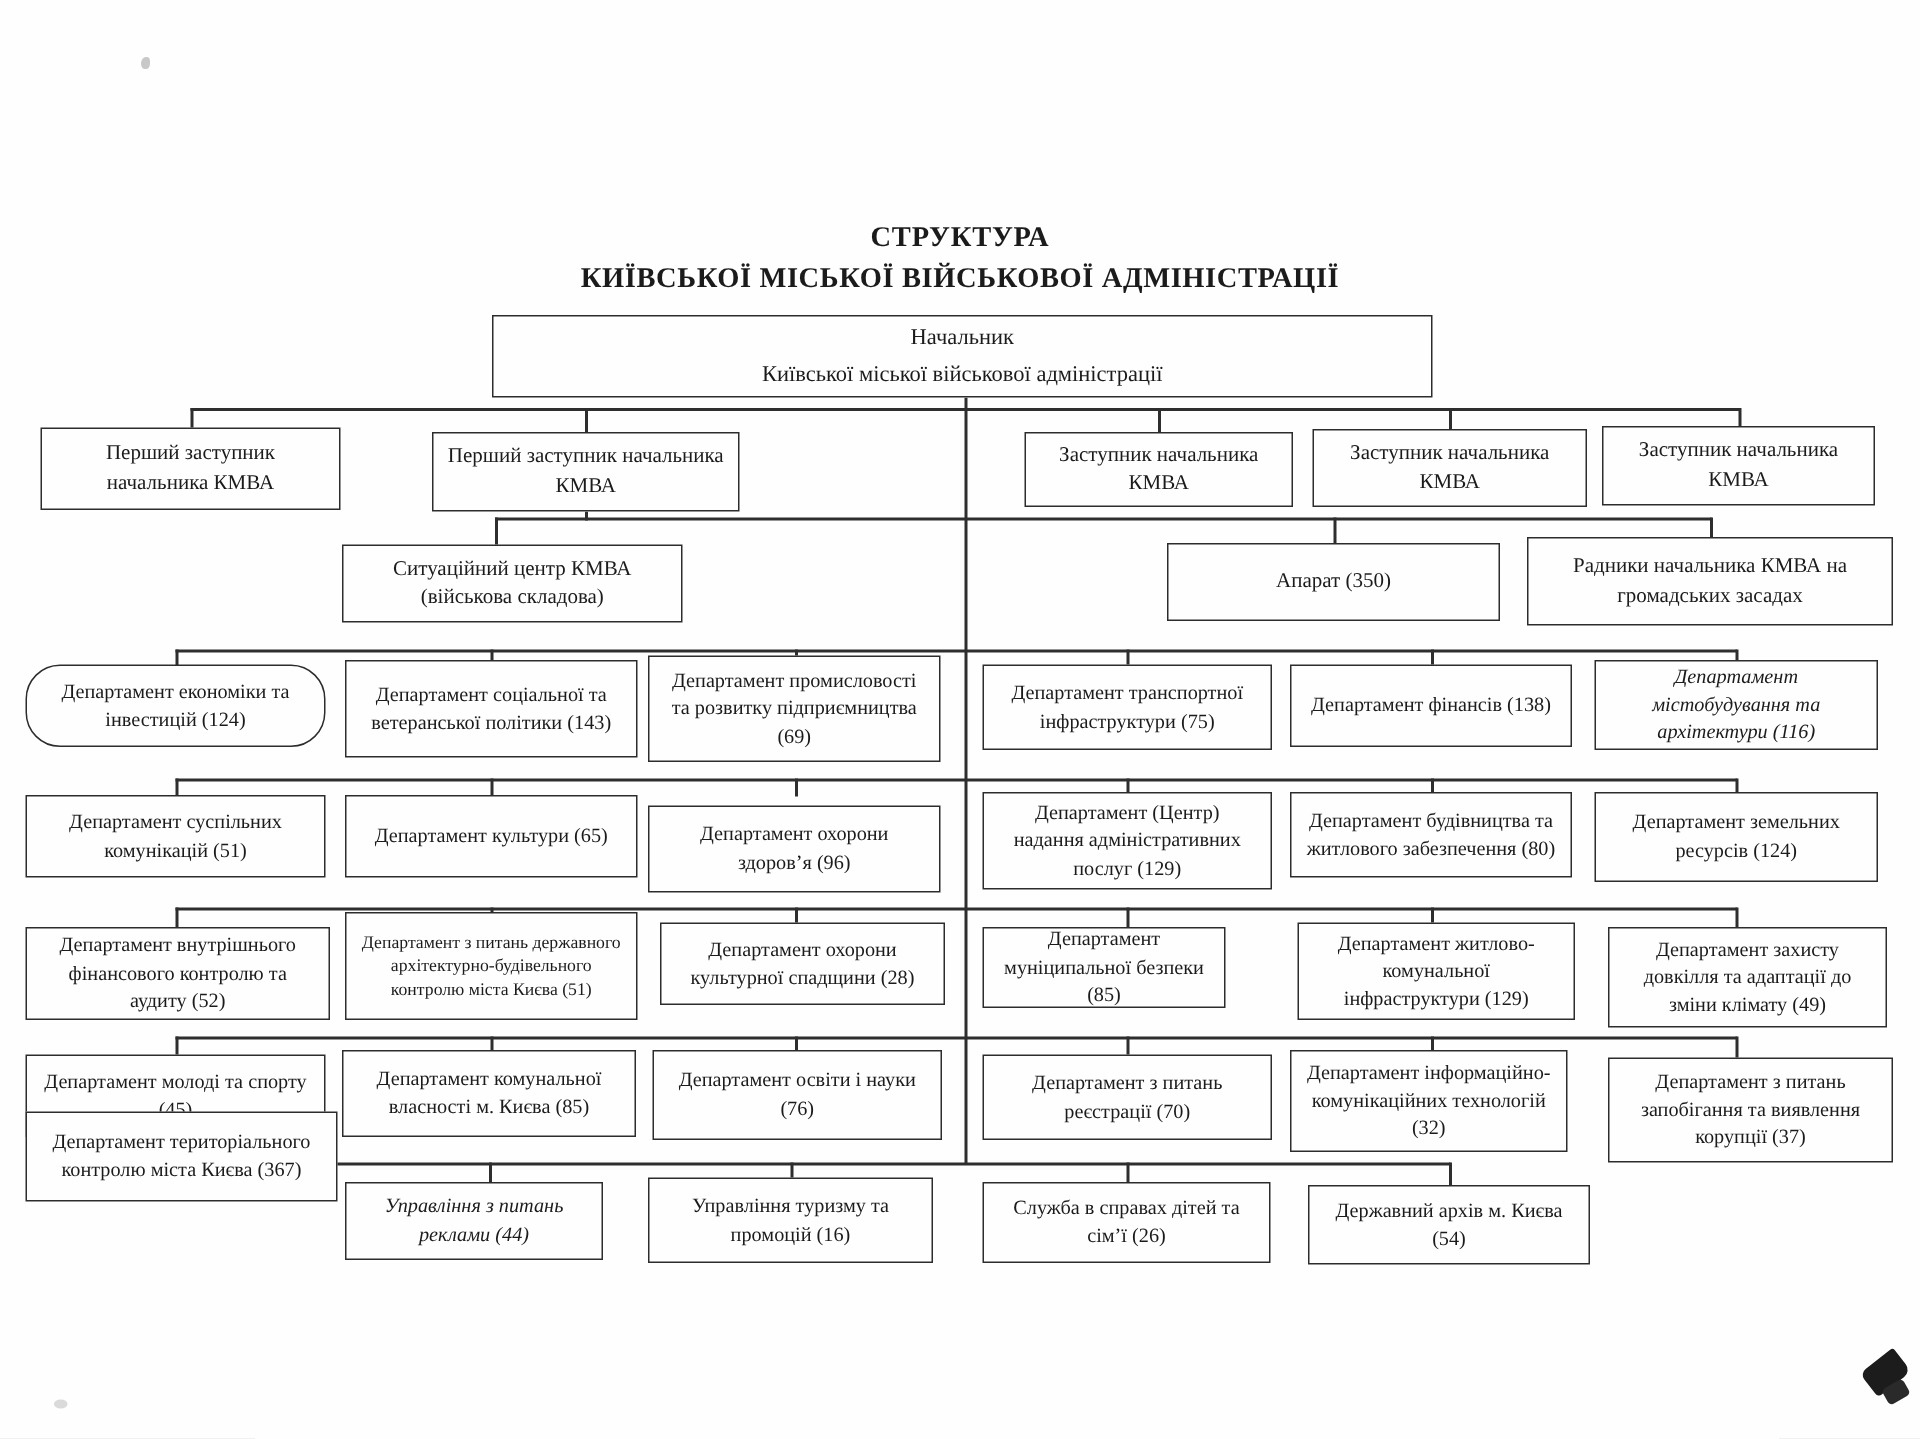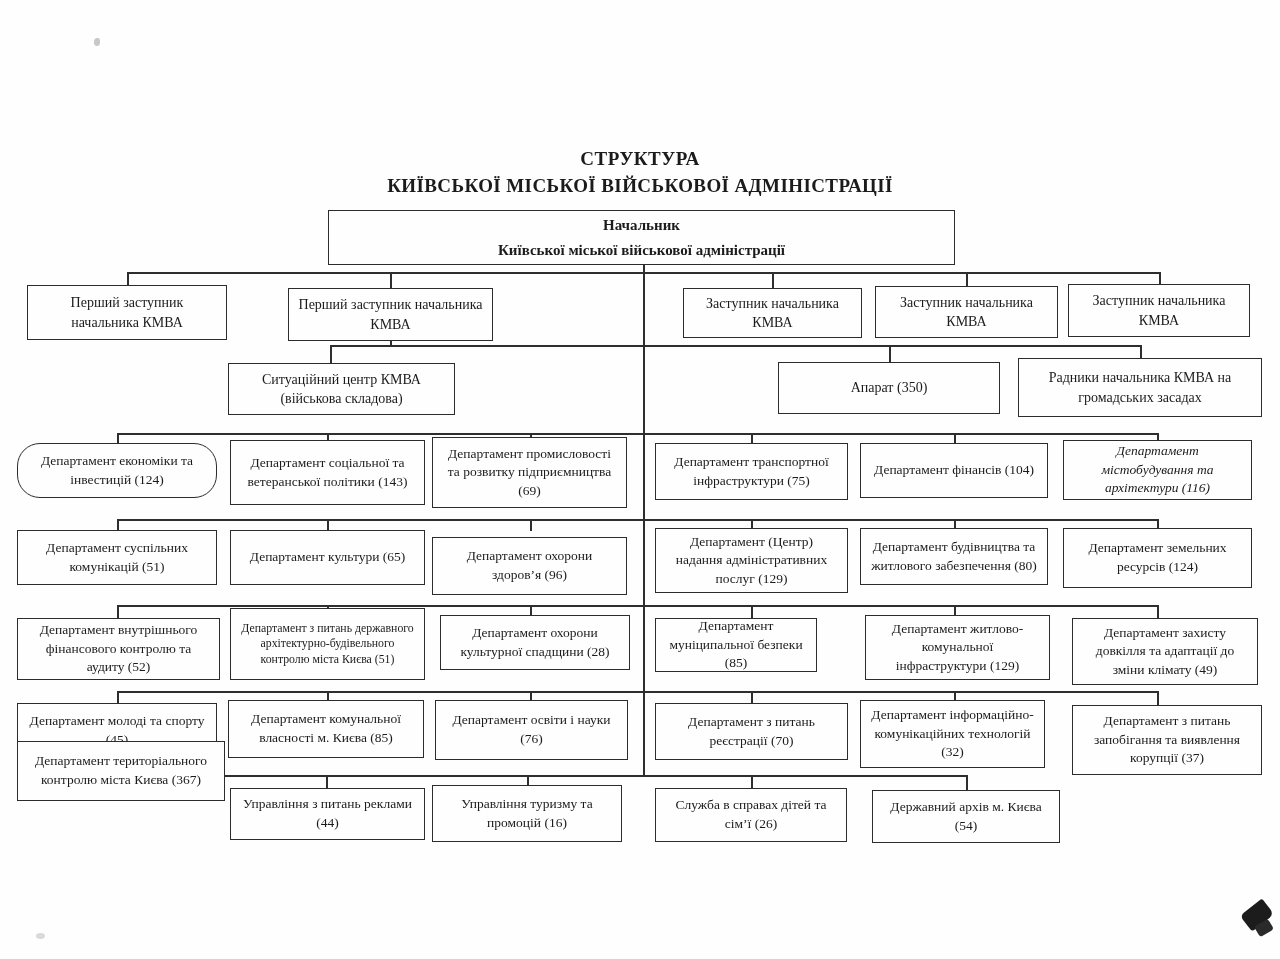--- a/index.html
+++ b/index.html
@@ -9,21 +9,21 @@
     overflow:hidden;margin:0 auto;
   }
   .doc-title{position:absolute;left:0;top:148px;width:1280px;text-align:center;z-index:3;}
   .doc-title .t1{font-size:19px;font-weight:bold;letter-spacing:.5px;}
   .doc-title .t2{font-size:19px;font-weight:bold;letter-spacing:.4px;margin-top:5px;}
   .node{
     position:absolute;border:1.6px solid #2c2c2c;background:#fefefe;
     display:flex;align-items:center;justify-content:center;text-align:center;
     padding:3px 9px;box-sizing:border-box;font-size:13.5px;line-height:1.38;z-index:2;
   }
-  .node.head{font-weight:bold;font-size:15px;flex-direction:column;padding:4px 10px;}
+  .node.head{font-weight:normal;font-size:15px;flex-direction:column;padding:4px 10px;}
   .node.head .l2{margin-top:4px;}
   .node.deputy{font-size:14px;}
   .node.small{font-size:11.8px;line-height:1.3;}
   .hline,.vline{position:absolute;background:#2e2e2e;z-index:1;}
   .hline{height:1.6px;}
   .vline{width:1.6px;}
   .artifact{position:absolute;z-index:4;}
 </style>
 </head>
 <body>
@@ -104,21 +104,21 @@
   <div class="node deputy" style="left:1068px;top:284px;width:182px;height:53px;">Заступник начальника КМВА</div>
 
   <div class="node" style="left:228px;top:363px;width:227px;height:52px;font-size:14px;">Ситуаційний центр КМВА (військова складова)</div>
   <div class="node" style="left:778px;top:362px;width:222px;height:52px;font-size:14px;">Апарат (350)</div>
   <div class="node" style="left:1018px;top:358px;width:244px;height:59px;font-size:14px;">Радники начальника КМВА на громадських засадах</div>
 
   <div class="node" style="left:17px;top:443px;width:200px;height:55px;border-radius:23px;">Департамент економіки та інвестицій (124)</div>
   <div class="node" style="left:230px;top:440px;width:195px;height:65px;">Департамент соціальної та ветеранської політики (143)</div>
   <div class="node" style="left:432px;top:437px;width:195px;height:71px;">Департамент промисловості та розвитку підприємництва (69)</div>
   <div class="node" style="left:655px;top:443px;width:193px;height:57px;">Департамент транспортної інфраструктури (75)</div>
-  <div class="node" style="left:860px;top:443px;width:188px;height:55px;">Департамент фінансів (104)</div>
+  <div class="node" style="left:860px;top:443px;width:188px;height:55px;">Департамент фінансів (138)</div>
   <div class="node" style="left:1063px;top:440px;width:189px;height:60px;font-style:italic;">Департамент містобудування та архітектури (116)</div>
 
   <div class="node" style="left:17px;top:530px;width:200px;height:55px;">Департамент суспільних комунікацій (51)</div>
   <div class="node" style="left:230px;top:530px;width:195px;height:55px;">Департамент культури (65)</div>
   <div class="node" style="left:432px;top:527px;width:195px;height:58px;margin-top:10px;">Департамент охорони здоров’я (96)</div>
   <div class="node" style="left:655px;top:528px;width:193px;height:65px;">Департамент (Центр) надання адміністративних послуг (129)</div>
   <div class="node" style="left:860px;top:528px;width:188px;height:57px;">Департамент будівництва та житлового забезпечення (80)</div>
   <div class="node" style="left:1063px;top:528px;width:189px;height:60px;">Департамент земельних ресурсів (124)</div>
 
   <div class="node" style="left:17px;top:618px;width:203px;height:62px;">Департамент внутрішнього фінансового контролю та аудиту (52)</div>
@@ -129,21 +129,21 @@
   <div class="node" style="left:1072px;top:618px;width:186px;height:67px;">Департамент захисту довкілля та адаптації до зміни клімату (49)</div>
 
   <div class="node" style="left:17px;top:703px;width:200px;height:55px;">Департамент молоді та спорту (45)</div>
   <div class="node" style="left:228px;top:700px;width:196px;height:58px;">Департамент комунальної власності м. Києва (85)</div>
   <div class="node" style="left:435px;top:700px;width:193px;height:60px;">Департамент освіти і науки (76)</div>
   <div class="node" style="left:655px;top:703px;width:193px;height:57px;">Департамент з питань реєстрації (70)</div>
   <div class="node" style="left:860px;top:700px;width:185px;height:68px;">Департамент інформаційно-комунікаційних технологій (32)</div>
   <div class="node" style="left:1072px;top:705px;width:190px;height:70px;">Департамент з питань запобігання та виявлення корупції (37)</div>
 
   <div class="node" style="left:17px;top:741px;width:208px;height:60px;">Департамент територіального контролю міста Києва (367)</div>
-  <div class="node" style="left:230px;top:788px;width:195px;height:52px;">Управління з питань реклами (44)</div>
+  <div class="node" style="left:230px;top:788px;width:172px;height:52px;font-style:italic;">Управління з питань реклами (44)</div>
   <div class="node" style="left:432px;top:785px;width:190px;height:57px;">Управління туризму та промоцій (16)</div>
   <div class="node" style="left:655px;top:788px;width:192px;height:54px;">Служба в справах дітей та сім’ї (26)</div>
   <div class="node" style="left:872px;top:790px;width:188px;height:53px;">Державний архів м. Києва (54)</div>
 
   <div class="artifact" style="left:94px;top:38px;width:6px;height:8px;background:#9a9a9a;border-radius:60% 40% 50% 50%;opacity:.55;"></div>
   <div class="artifact" style="left:1243px;top:905px;width:28px;height:20px;background:#1c1c1c;border-radius:5px 2px 6px 3px;transform:rotate(-38deg);"></div>
   <div class="artifact" style="left:1256px;top:922px;width:16px;height:12px;background:#2a2a2a;border-radius:3px;transform:rotate(-30deg);"></div>
   <div class="artifact" style="left:36px;top:933px;width:9px;height:6px;background:#b5b5b5;border-radius:50%;opacity:.5;"></div>
 
 </div>

